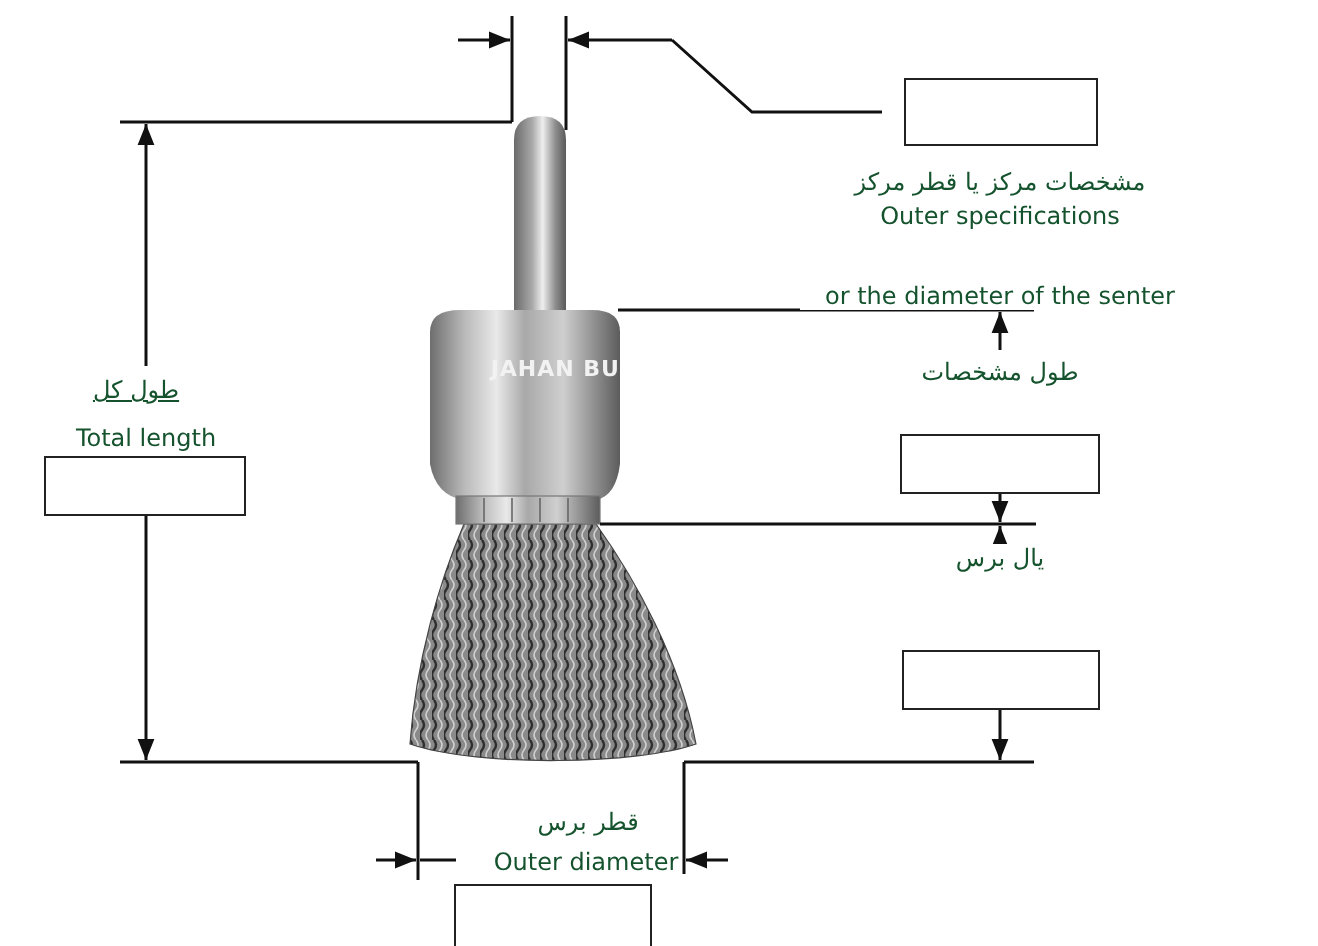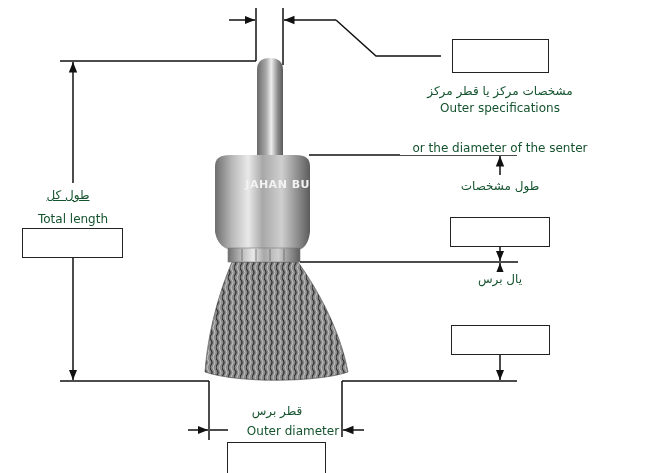--- a/index.html
+++ b/index.html
@@ -106,16 +106,16 @@
   <div class="lbl fa" style="left:28px;top:188px;width:80px;text-decoration:underline;">طول کل</div>
   <div class="lbl" style="left:23px;top:192px;width:100px;margin-top:20px;">Total length</div>
   <div class="box" style="left:22px;top:228px;width:101px;height:30px;"></div>
 
   <div class="lbl fa" style="left:460px;top:179px;width:80px;">طول مشخصات</div>
   <div class="box" style="left:450px;top:217px;width:100px;height:30px;"></div>
 
   <div class="lbl fa" style="left:460px;top:272px;width:80px;">یال برس</div>
   <div class="box" style="left:451px;top:325px;width:99px;height:30px;"></div>
 
-  <div class="lbl fa" style="left:237px;top:404px;width:80px;">قطر برس</div>
+  <div class="lbl fa" style="left:254px;top:404px;width:80px;">قطر برس</div>
   <div class="lbl" style="left:229px;top:424px;width:96px;margin-left:16px;">Outer diameter</div>
   <div class="box" style="left:227px;top:442px;width:99px;height:34px;"></div>
 </div>
 
 </body></html>

